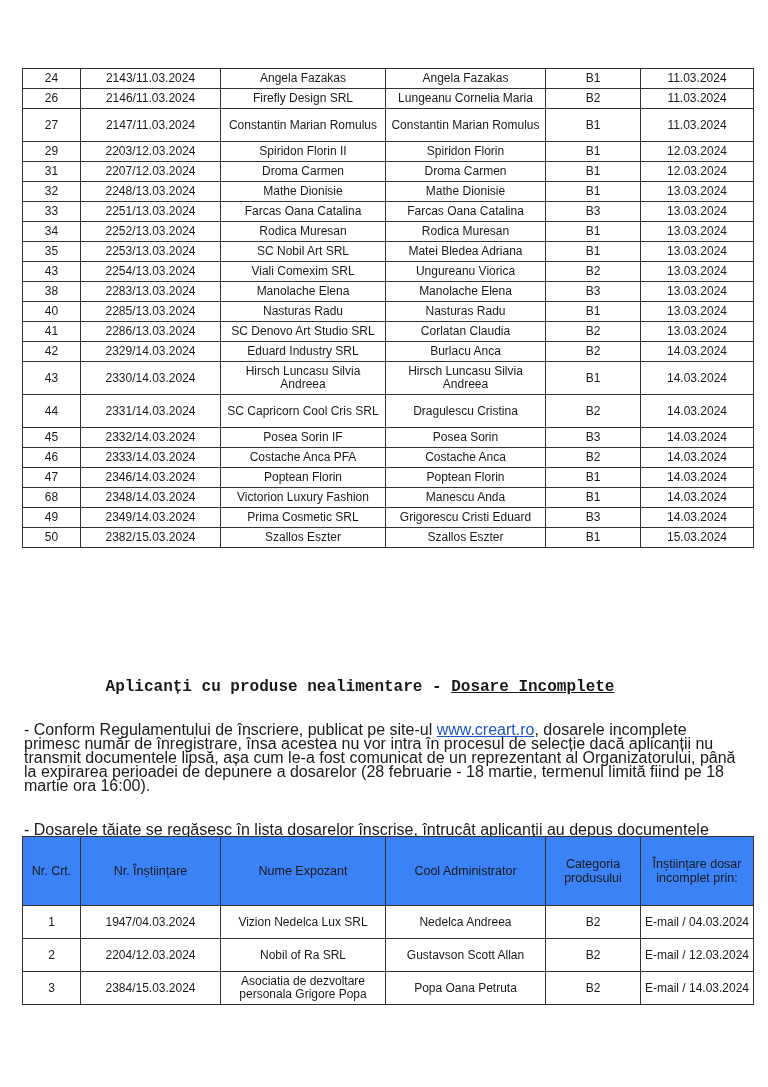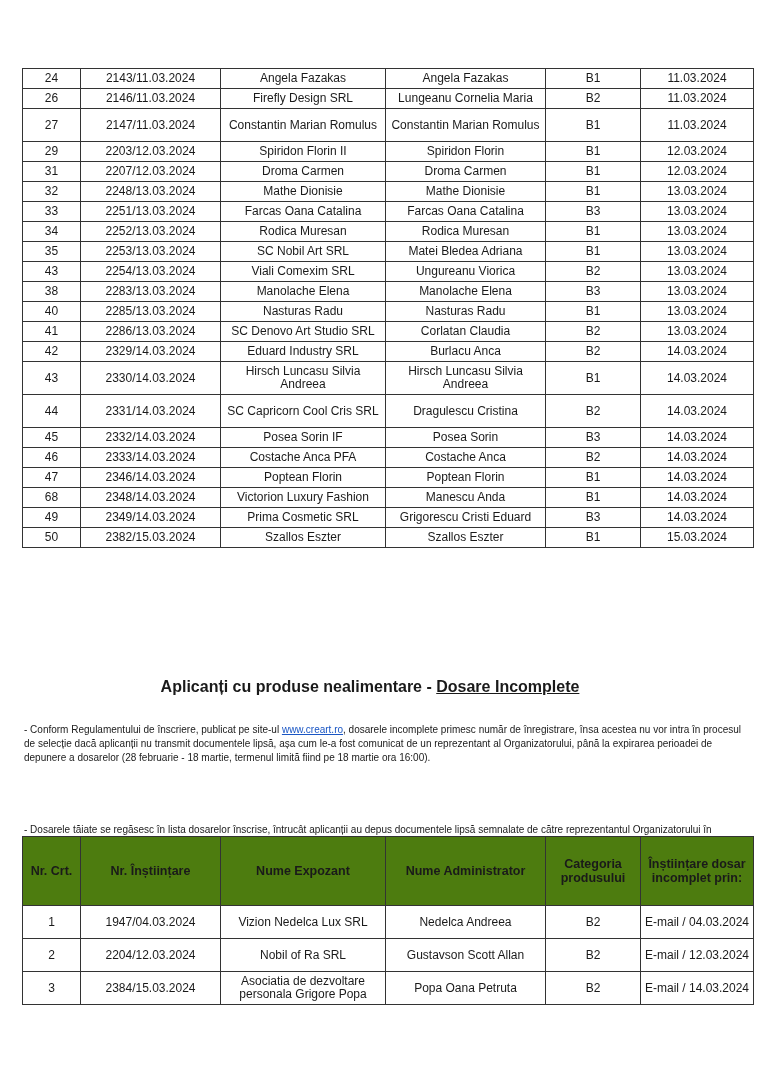--- a/index.html
+++ b/index.html
@@ -3,28 +3,28 @@
 <meta charset="utf-8">
 <style>
   html, body { margin:0; padding:0; background:#ffffff; }
   body { width:768px; height:1087px; position:relative; font-family:"Liberation Sans", sans-serif; color:#1a1a1a; overflow:hidden; }
   table { border-collapse:collapse; position:absolute; left:22px; width:731px; table-layout:fixed; }
   td, th { border:1px solid #333; text-align:center; vertical-align:middle; font-size:12px; line-height:13px; padding:0 3px; font-weight:normal; }
   #t1 { top:68px; }
   #t1 td { height:19px; }
   #t1 tr.tall td { height:32px; }
   col.c1 { width:58px; } col.c2 { width:140px; } col.c3 { width:165px; } col.c4 { width:160px; } col.c5 { width:95px; } col.c6 { width:113px; }
-  .heading { position:absolute; top:678px; left:14px; width:712px; text-align:center; font-size:16px; font-weight:bold; }
+  .heading { position:absolute; top:678px; left:4px; width:712px; text-align:center; font-size:16px; font-weight:bold;font-family:Liberation Mono, monospace; }
   .heading u { text-decoration:underline; }
-  .para { position:absolute; left:24px; width:722px; font-size:10px; line-height:14px; }
+  .para { position:absolute; left:24px; width:722px; font-size:16px; line-height:14px; }
   #p1 { top:723px; }
   #p2 { top:823px; }
   .link { color:#1a56c4; text-decoration:underline; }
   #t2 { top:836px; }
-  #t2 th { background:#4d7c0f; font-weight:bold; font-size:12.5px; height:68px; line-height:14px; }
+  #t2 th { background:#3b82f6; font-weight:normal; font-size:12.5px; height:68px; line-height:14px; }
   #t2 td { height:32px; }
 </style>
 </head>
 <body>
 
 <table id="t1">
   <colgroup>
       <col class="c1">
       <col class="c2">
       <col class="c3">
@@ -229,21 +229,21 @@
       <col class="c3">
       <col class="c4">
       <col class="c5">
       <col class="c6">
     </colgroup>
   <thead>
       <tr id="t2head">
         <th>Nr. Crt.</th>
         <th>Nr. Înștiințare</th>
         <th>Nume Expozant</th>
-        <th>Nume Administrator</th>
+        <th>Cool Administrator</th>
         <th>Categoria produsului</th>
         <th>Înștiințare dosar incomplet prin:</th>
       </tr>
     </thead>
   <tbody id="t2body">
       <tr>
         <td>1</td>
         <td>1947/04.03.2024</td>
         <td>Vizion Nedelca Lux SRL</td>
         <td>Nedelca Andreea</td>

